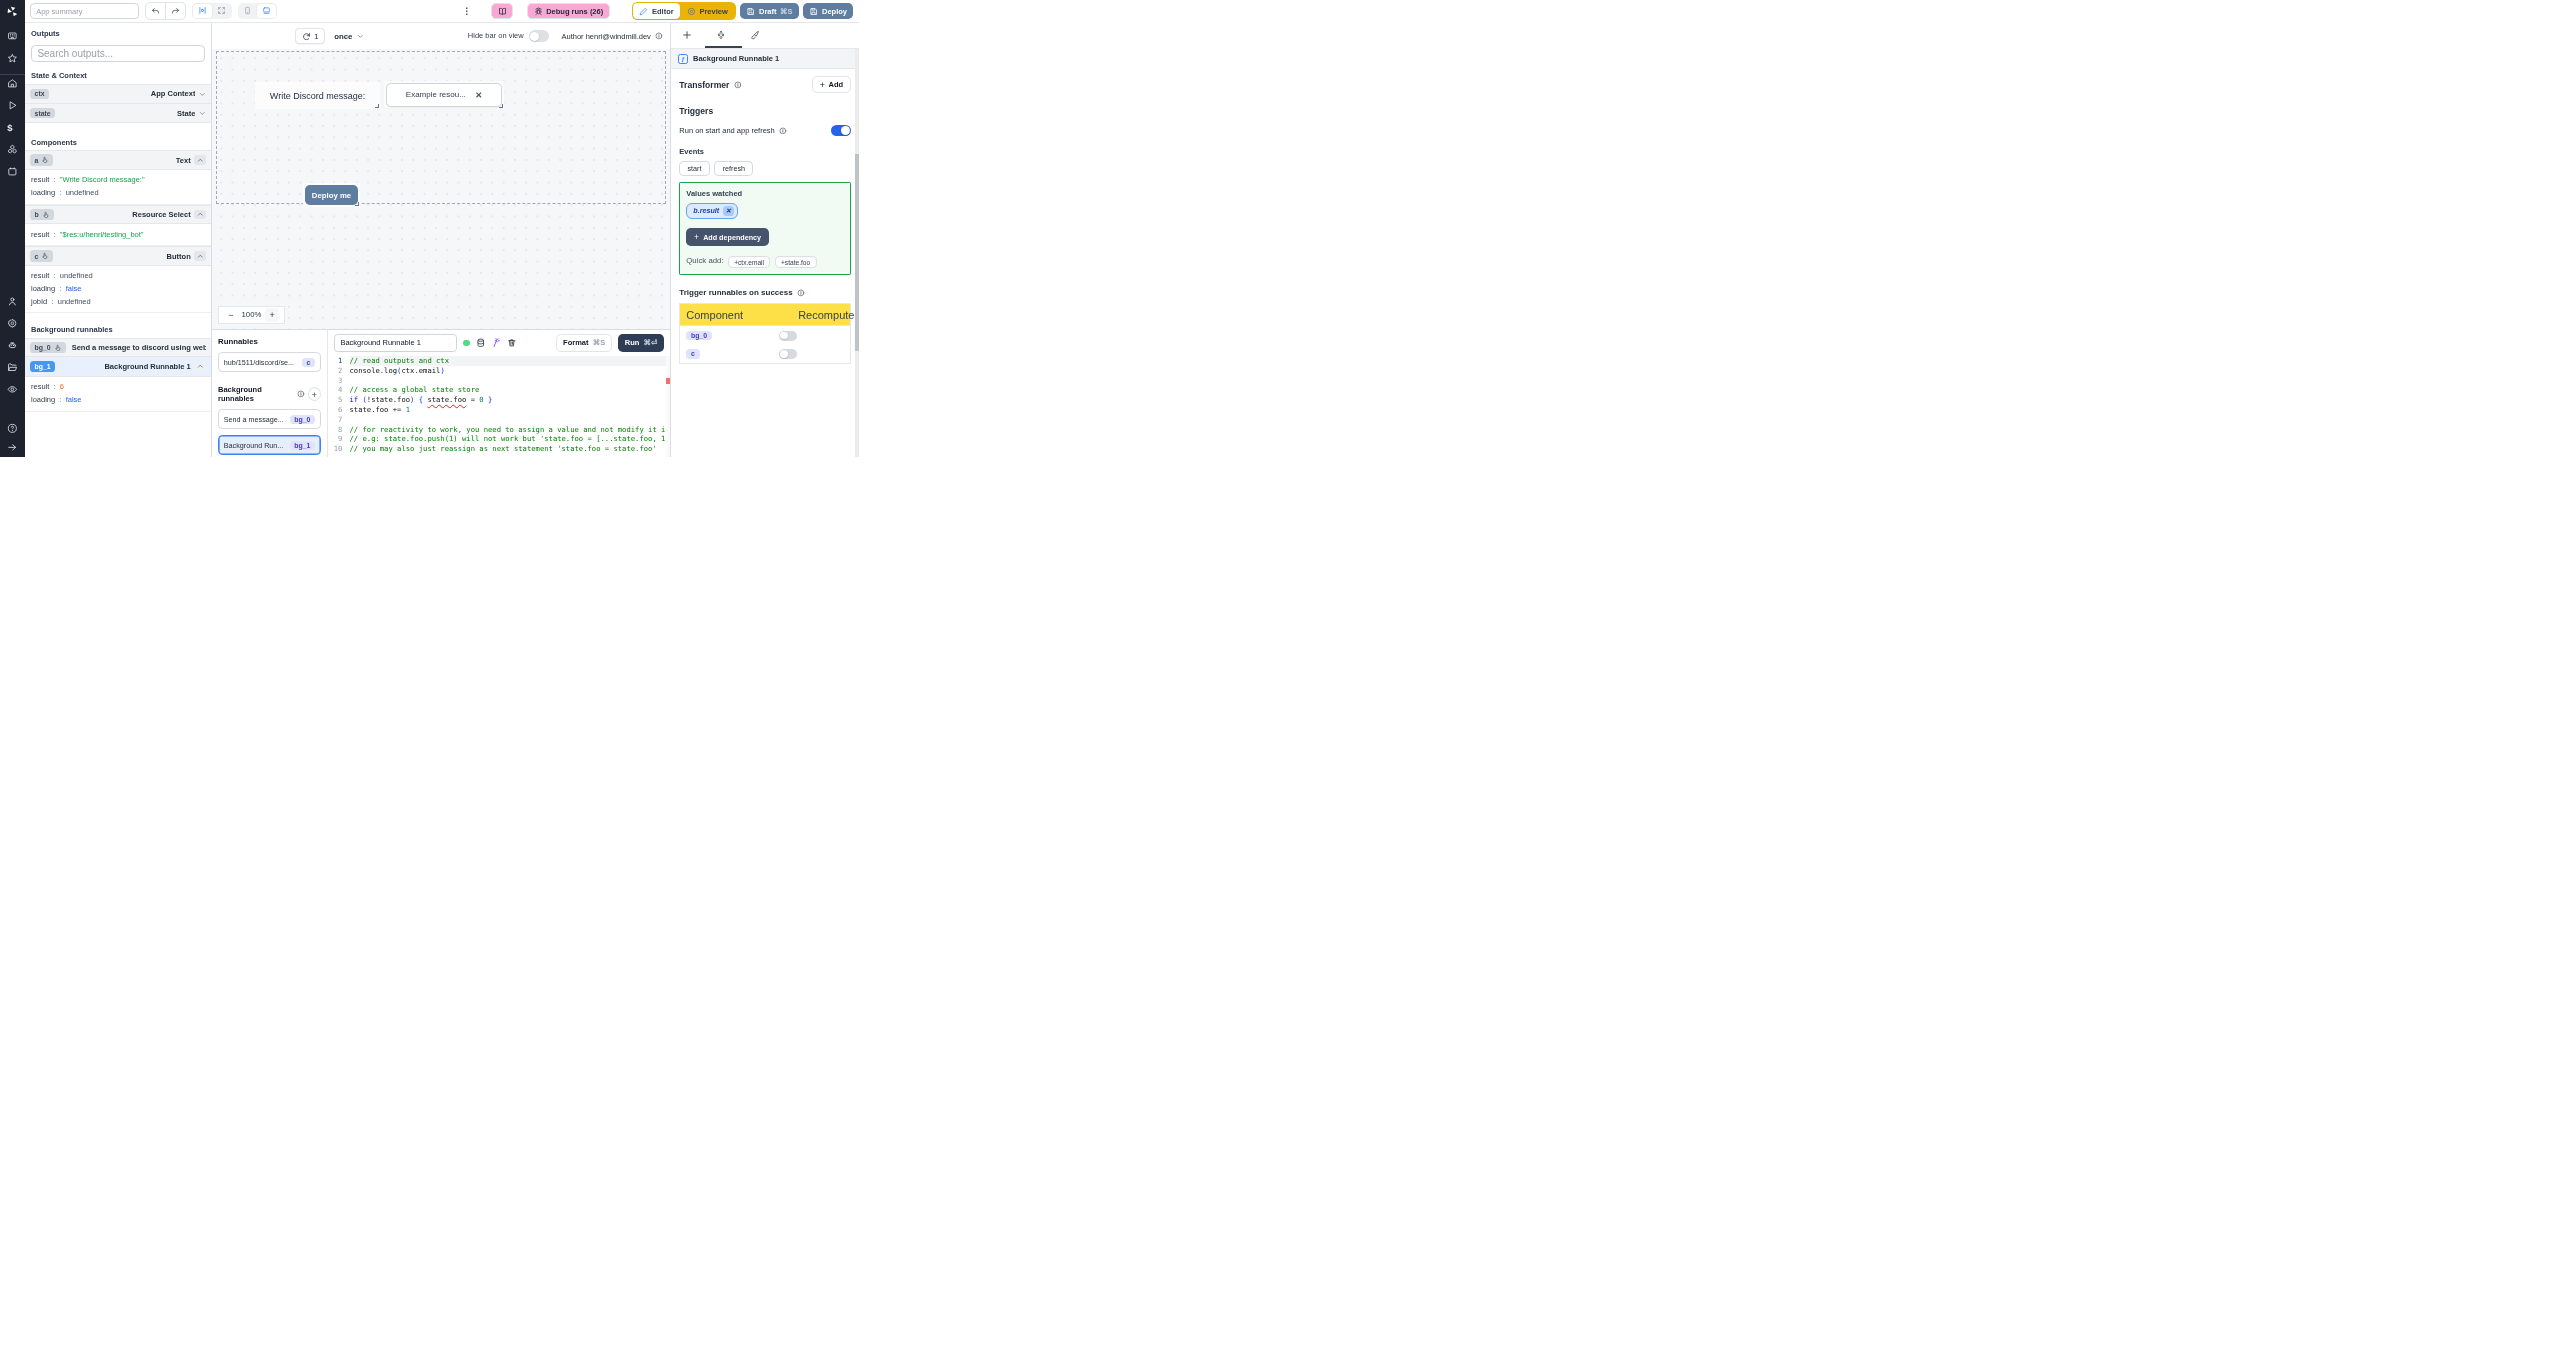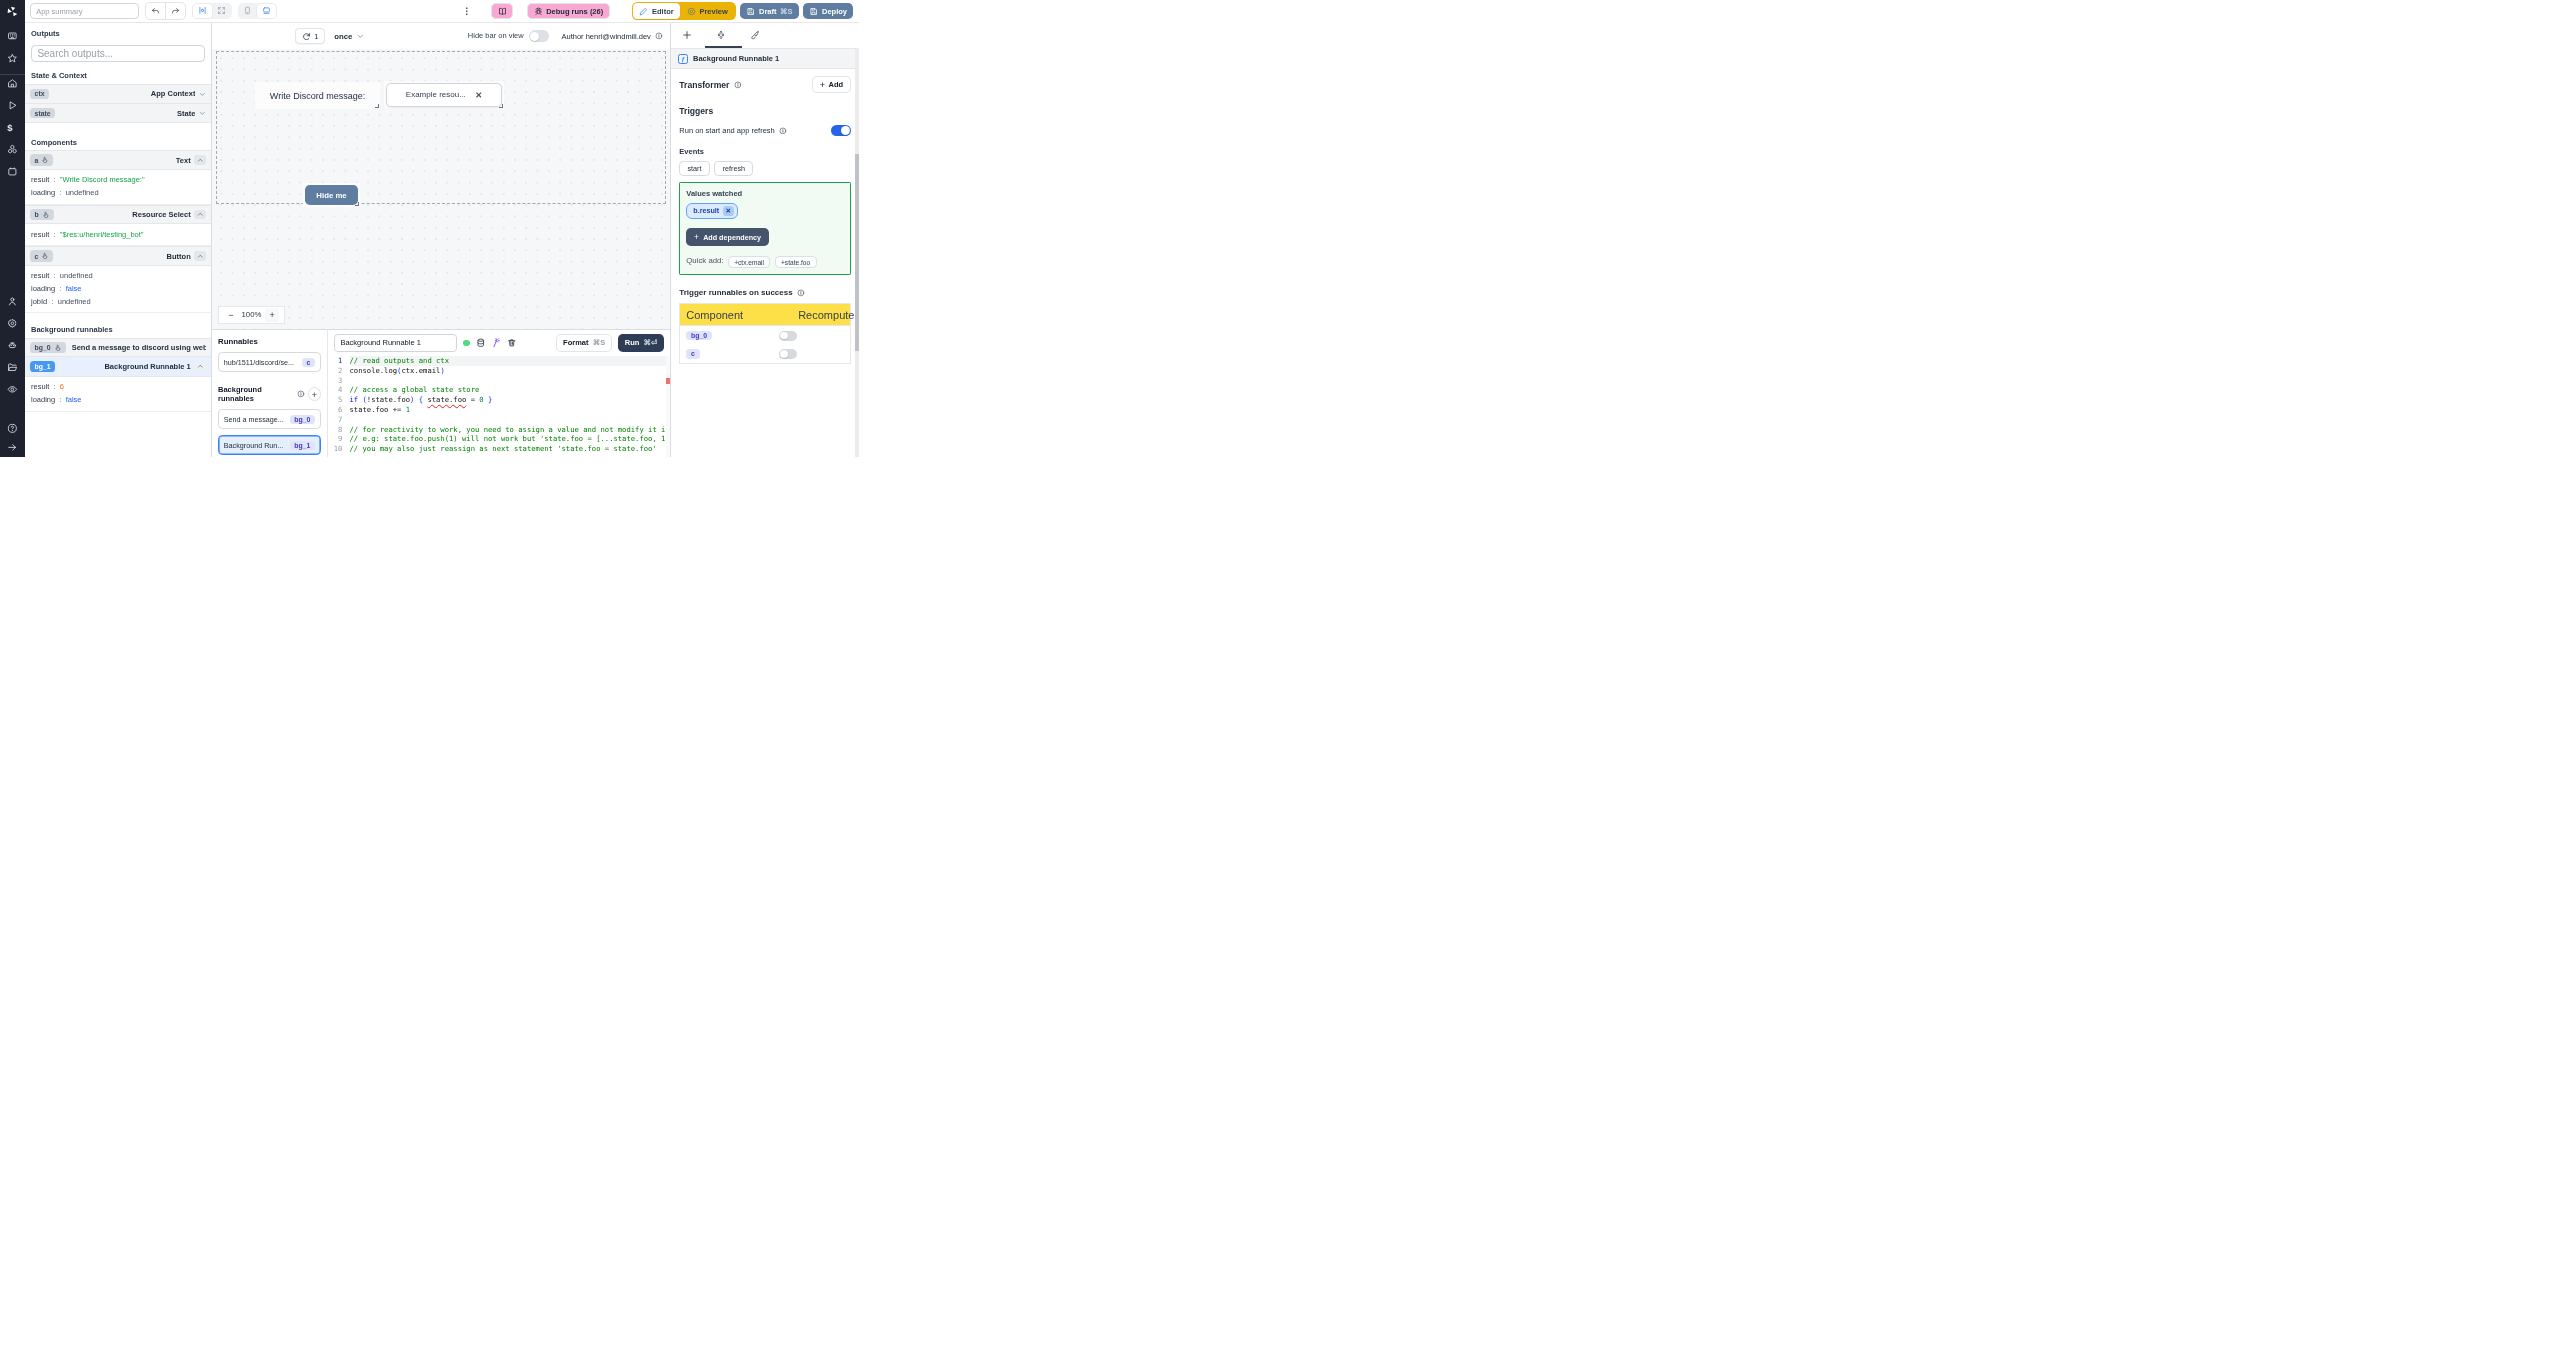--- a/index.html
+++ b/index.html
@@ -134,21 +134,21 @@
   .rp-row { display:flex; align-items:center; }
   .h15 { font-size:8.6px; font-weight:700; color:#1f2937; display:flex; align-items:center; gap:4.2px; }
   .add-btn { margin-left:auto; height:17.3px; border:0.6px solid #e1e4e8; border-radius:4.8px; background:#fff; display:flex; align-items:center; gap:3.6px; padding:0 6.6px; font-size:7.5px; font-weight:700; color:#111827; }
   .triggers-title { margin-top:13px; }
   .ros-row { margin-top:8.3px; display:flex; align-items:center; gap:4.2px; font-size:7.5px; color:#1f2937; }
   .events-t { margin-top:10.7px; font-size:7.5px; font-weight:700; color:#2d3748; }
   .pills { display:flex; gap:4.8px; margin-top:4.8px; }
   .pill { border:0.6px solid #d6dade; border-radius:4.2px; padding:2.4px 7.2px; font-size:7.2px; color:#1f2937; background:#fff; }
   .green-box { margin-top:6px; border:0.6px solid #16a34a; background:#f1faf3; border-radius:1.2px; padding:6px; }
   .gb-title { font-size:7.5px; font-weight:700; color:#374151; }
-  .chip { display:inline-flex; align-items:center; gap:3.6px; margin-top:4.8px; background:#dbeafe; border:0.6px solid #60a5fa; border-radius:6px; padding:1.8px 3px 1.8px 6px; font-size:7.2px; color:#1e40af; font-weight:600; }
+  .chip { display:inline-flex; align-items:center; gap:3.6px; margin-top:4.8px; background:#dbeafe; border:0.6px solid #60a5fa; border-radius:6px; padding:1.8px 3px 1.8px 6px; font-size:7.2px; color:#1e40af; font-weight:600;font-style:italic; }
   .chip .cx { background:#a6cbf5; border-radius:3.6px; width:10.7px; height:10px; display:flex; align-items:center; justify-content:center; color:#1e3a8a; font-size:6.6px; }
   .add-dep { margin-top:9.5px; height:18px; background:#45536b; color:#fff; border-radius:4.8px; display:inline-flex; align-items:center; gap:4.2px; padding:0 7.8px; font-size:7.2px; font-weight:600; }
   .quick-row { margin-top:9.5px; display:flex; align-items:flex-start; gap:4.2px; font-size:7.8px; color:#4b5563; }
   .qpill { border:0.6px solid #dcdfe3; border-radius:4.2px; padding:1.8px 5.4px; font-size:6.6px; color:#374151; background:#fdfdfd; }
   .tros { margin-top:13px; font-size:8px; font-weight:700; color:#1f2937; display:flex; align-items:center; gap:4.2px; }
   .tbl { margin-top:5.4px; border:0.6px solid #e5e7eb; }
   .tbl .thead { display:flex; background:#fde047; border-bottom:0.6px solid #e5e7eb; padding:4.8px 6px; font-size:11px; color:#374151;text-align:center; }
   .tbl .thead .c2 { margin-left:55px; }
   .tbl .trow { display:flex; align-items:center; padding:4.2px 6px; }
   .tbl .trow + .trow { border-top:0; }
@@ -559,21 +559,21 @@
             <span class="handle"></span>
           </div>
           <div class="comp comp-select">
             <span class="select-inner">
               <span>Example resou...</span>
               <span class="x">✕</span>
             </span>
             <span class="handle"></span>
           </div>
           <div class="comp comp-button">
-            <span class="btn-inner">Hide me</span>
+            <span class="btn-inner">Deploy me</span>
             <span class="handle"></span>
           </div>
           <div class="zoom-bar">
             <span class="zbtn">−</span>
             <span>100%</span>
             <span class="zbtn plus">+</span>
           </div>
         </div>
 
         <div class="bottom-panel">

